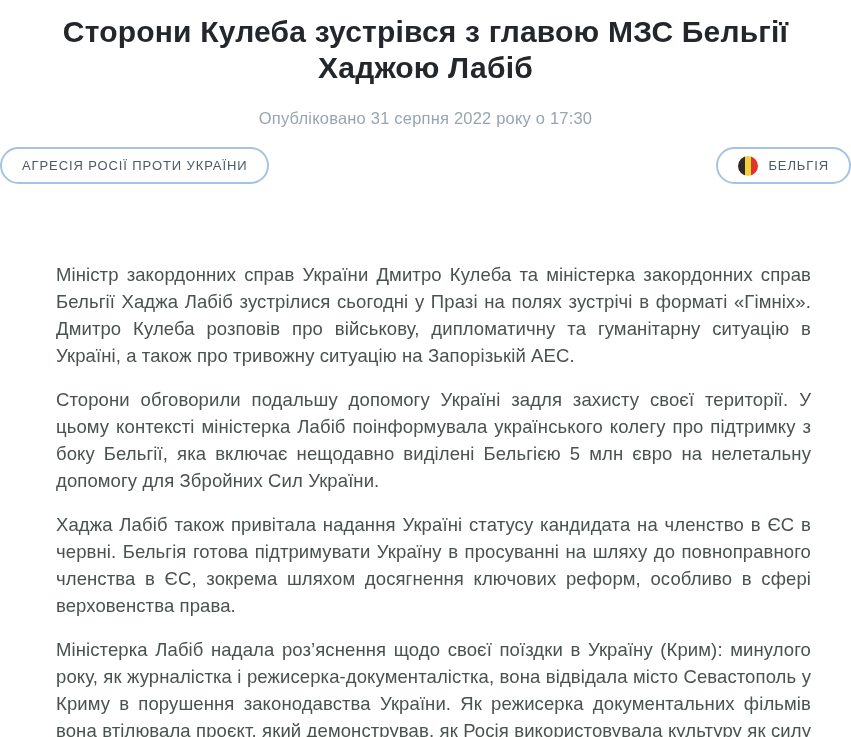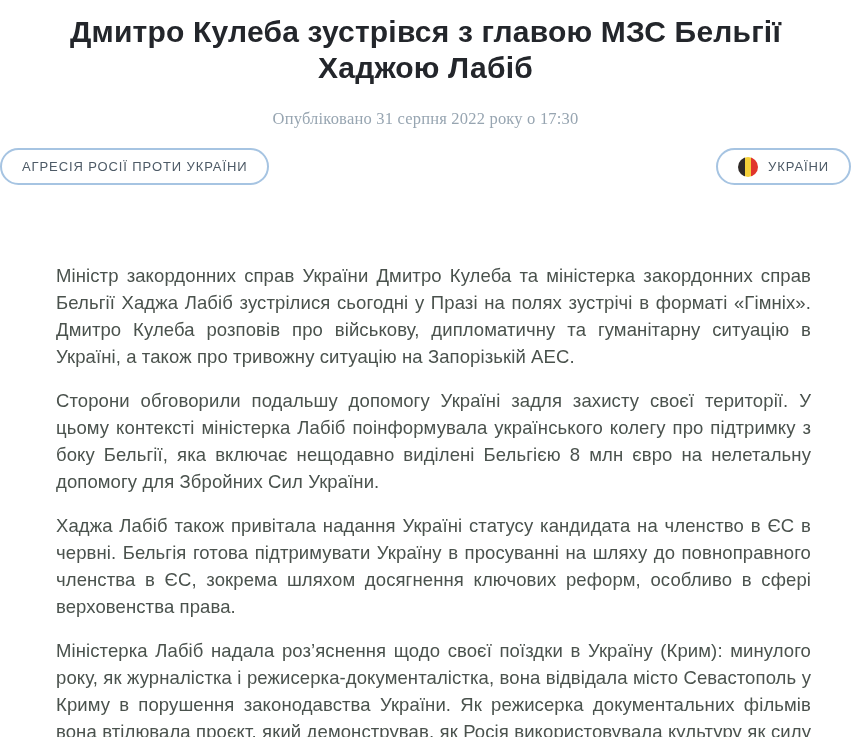--- a/index.html
+++ b/index.html
@@ -26,21 +26,20 @@
     letter-spacing: 0.2px;
     max-width: 790px;
     margin: 0 auto;
   }
   .published {
     margin-top: 23px;
     font-size: 16.5px;
     font-weight: 400;
     color: #97a5b1;
     letter-spacing: 0.2px;
-    font-family: Liberation Serif, serif;
   }
   .tags {
     margin-top: 19px;
     display: flex;
     justify-content: space-between;
     align-items: center;
     gap: 10px;
   }
   .tag {
     display: inline-flex;
@@ -84,35 +83,35 @@
   .article-body p:last-child {
     margin-bottom: 0;
   }
 </style>
 </head>
 <body>
 
 <div class="page">
 
   <header class="article-header">
-    <h1 class="page-title">Дмитро Кулеба зустрівся з главою МЗС Бельгії Хаджою Лабіб</h1>
+    <h1 class="page-title">Сторони Кулеба зустрівся з главою МЗС Бельгії Хаджою Лабіб</h1>
 
     <div class="published">Опубліковано 31 серпня 2022 року о 17:30</div>
 
     <div class="tags">
       <a class="tag">
         <span>АГРЕСІЯ РОСІЇ ПРОТИ УКРАЇНИ</span>
       </a>
       <a class="tag">
         <span class="flag-icon"></span>
-        <span>УКРАЇНИ</span>
+        <span>БЕЛЬГІЯ</span>
       </a>
     </div>
   </header>
 
   <article class="article-body">
     <p>Міністр закордонних справ України Дмитро Кулеба та міністерка закордонних справ Бельгії Хаджа Лабіб зустрілися сьогодні у Празі на полях зустрічі в форматі «Гімніх». Дмитро Кулеба розповів про військову, дипломатичну та гуманітарну ситуацію в Україні, а також про тривожну ситуацію на Запорізькій АЕС.</p>
-    <p>Сторони обговорили подальшу допомогу Україні задля захисту своєї території. У цьому контексті міністерка Лабіб поінформувала українського колегу про підтримку з боку Бельгії, яка включає нещодавно виділені Бельгією 8 млн євро на нелетальну допомогу для Збройних Сил України.</p>
+    <p>Сторони обговорили подальшу допомогу Україні задля захисту своєї території. У цьому контексті міністерка Лабіб поінформувала українського колегу про підтримку з боку Бельгії, яка включає нещодавно виділені Бельгією 5 млн євро на нелетальну допомогу для Збройних Сил України.</p>
     <p>Хаджа Лабіб також привітала надання Україні статусу кандидата на членство в ЄС в червні. Бельгія готова підтримувати Україну в просуванні на шляху до повноправного членства в ЄС, зокрема шляхом досягнення ключових реформ, особливо в сфері верховенства права.</p>
     <p>Міністерка Лабіб надала роз’яснення щодо своєї поїздки в Україну (Крим): минулого року, як журналістка і режисерка-документалістка, вона відвідала місто Севастополь у Криму в порушення законодавства України. Як режисерка документальних фільмів вона втілювала проєкт, який демонстрував, як Росія використовувала культуру як силу та пропаганду, і як митці могли жити під утисками у такий складний історичний період. Вона щиро шкодує, що цей візит відбувся за таких обставин. Міністерка Лабіб завжди захищала суверенітет і територіальну цілісність України в її міжнародно визнаних кордонах, а також статус Криму як невід’ємної частини України.</p>
   </article>
 
 </div>
 
 </body></html>

